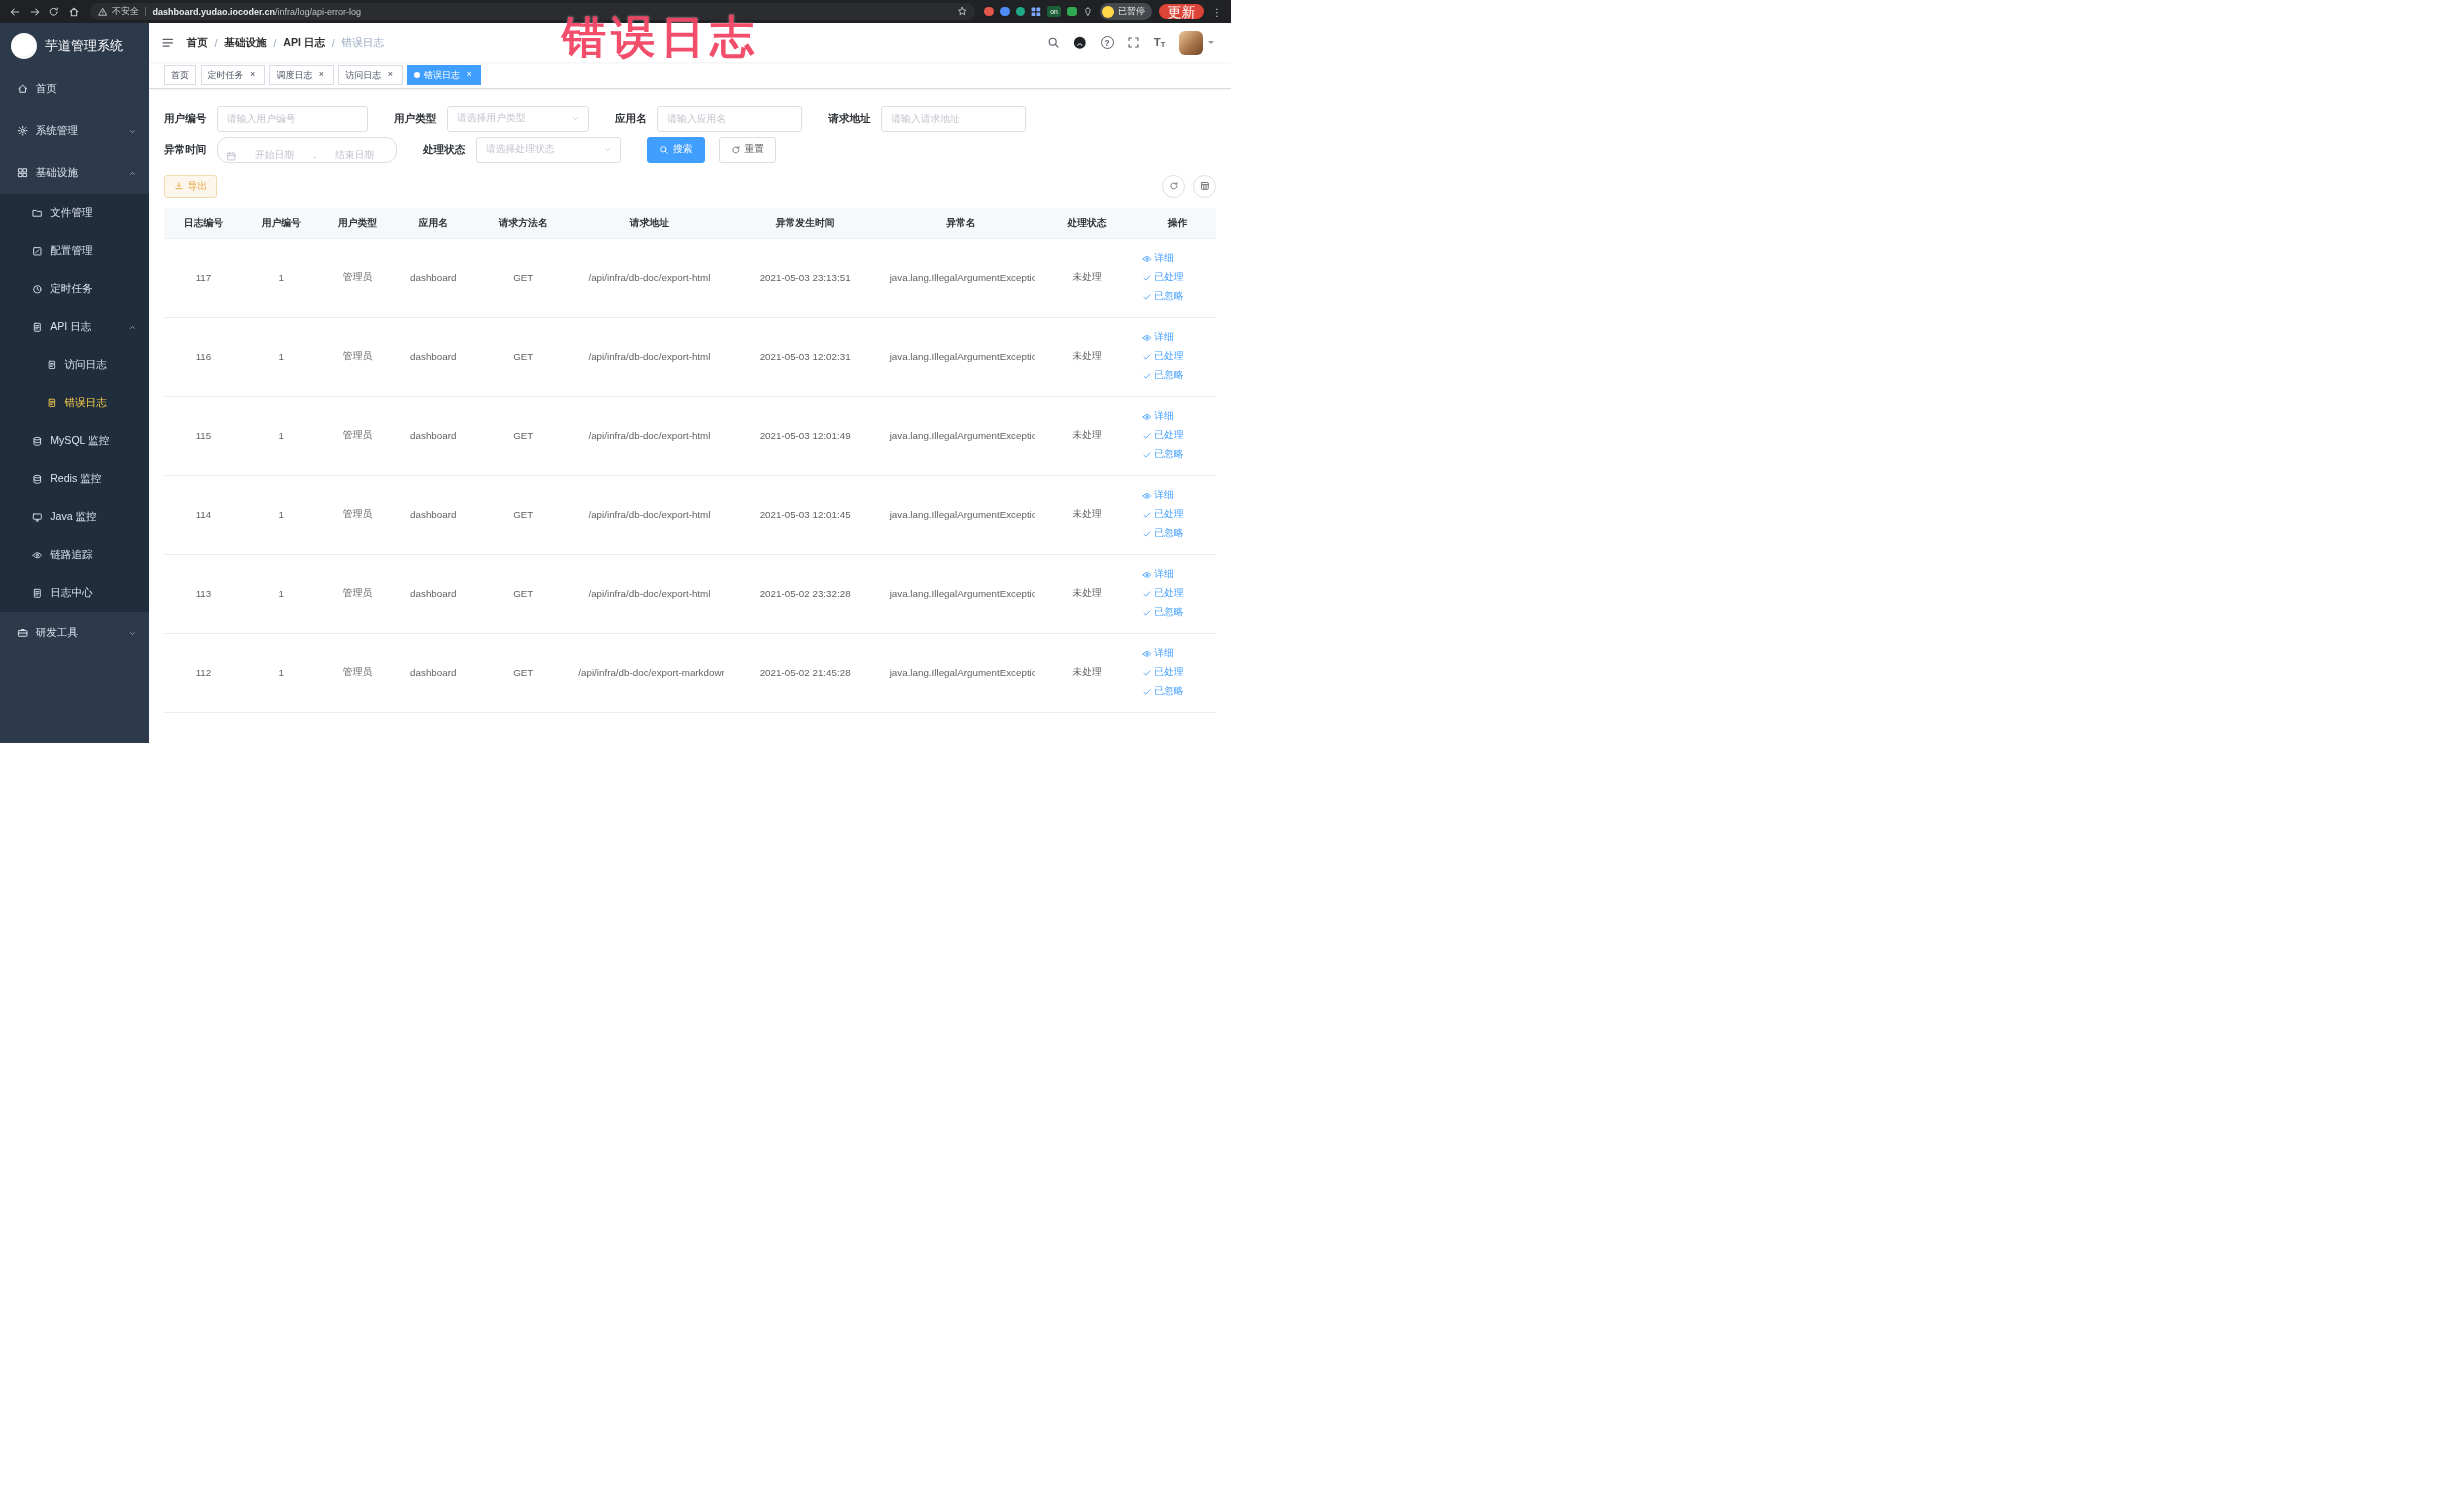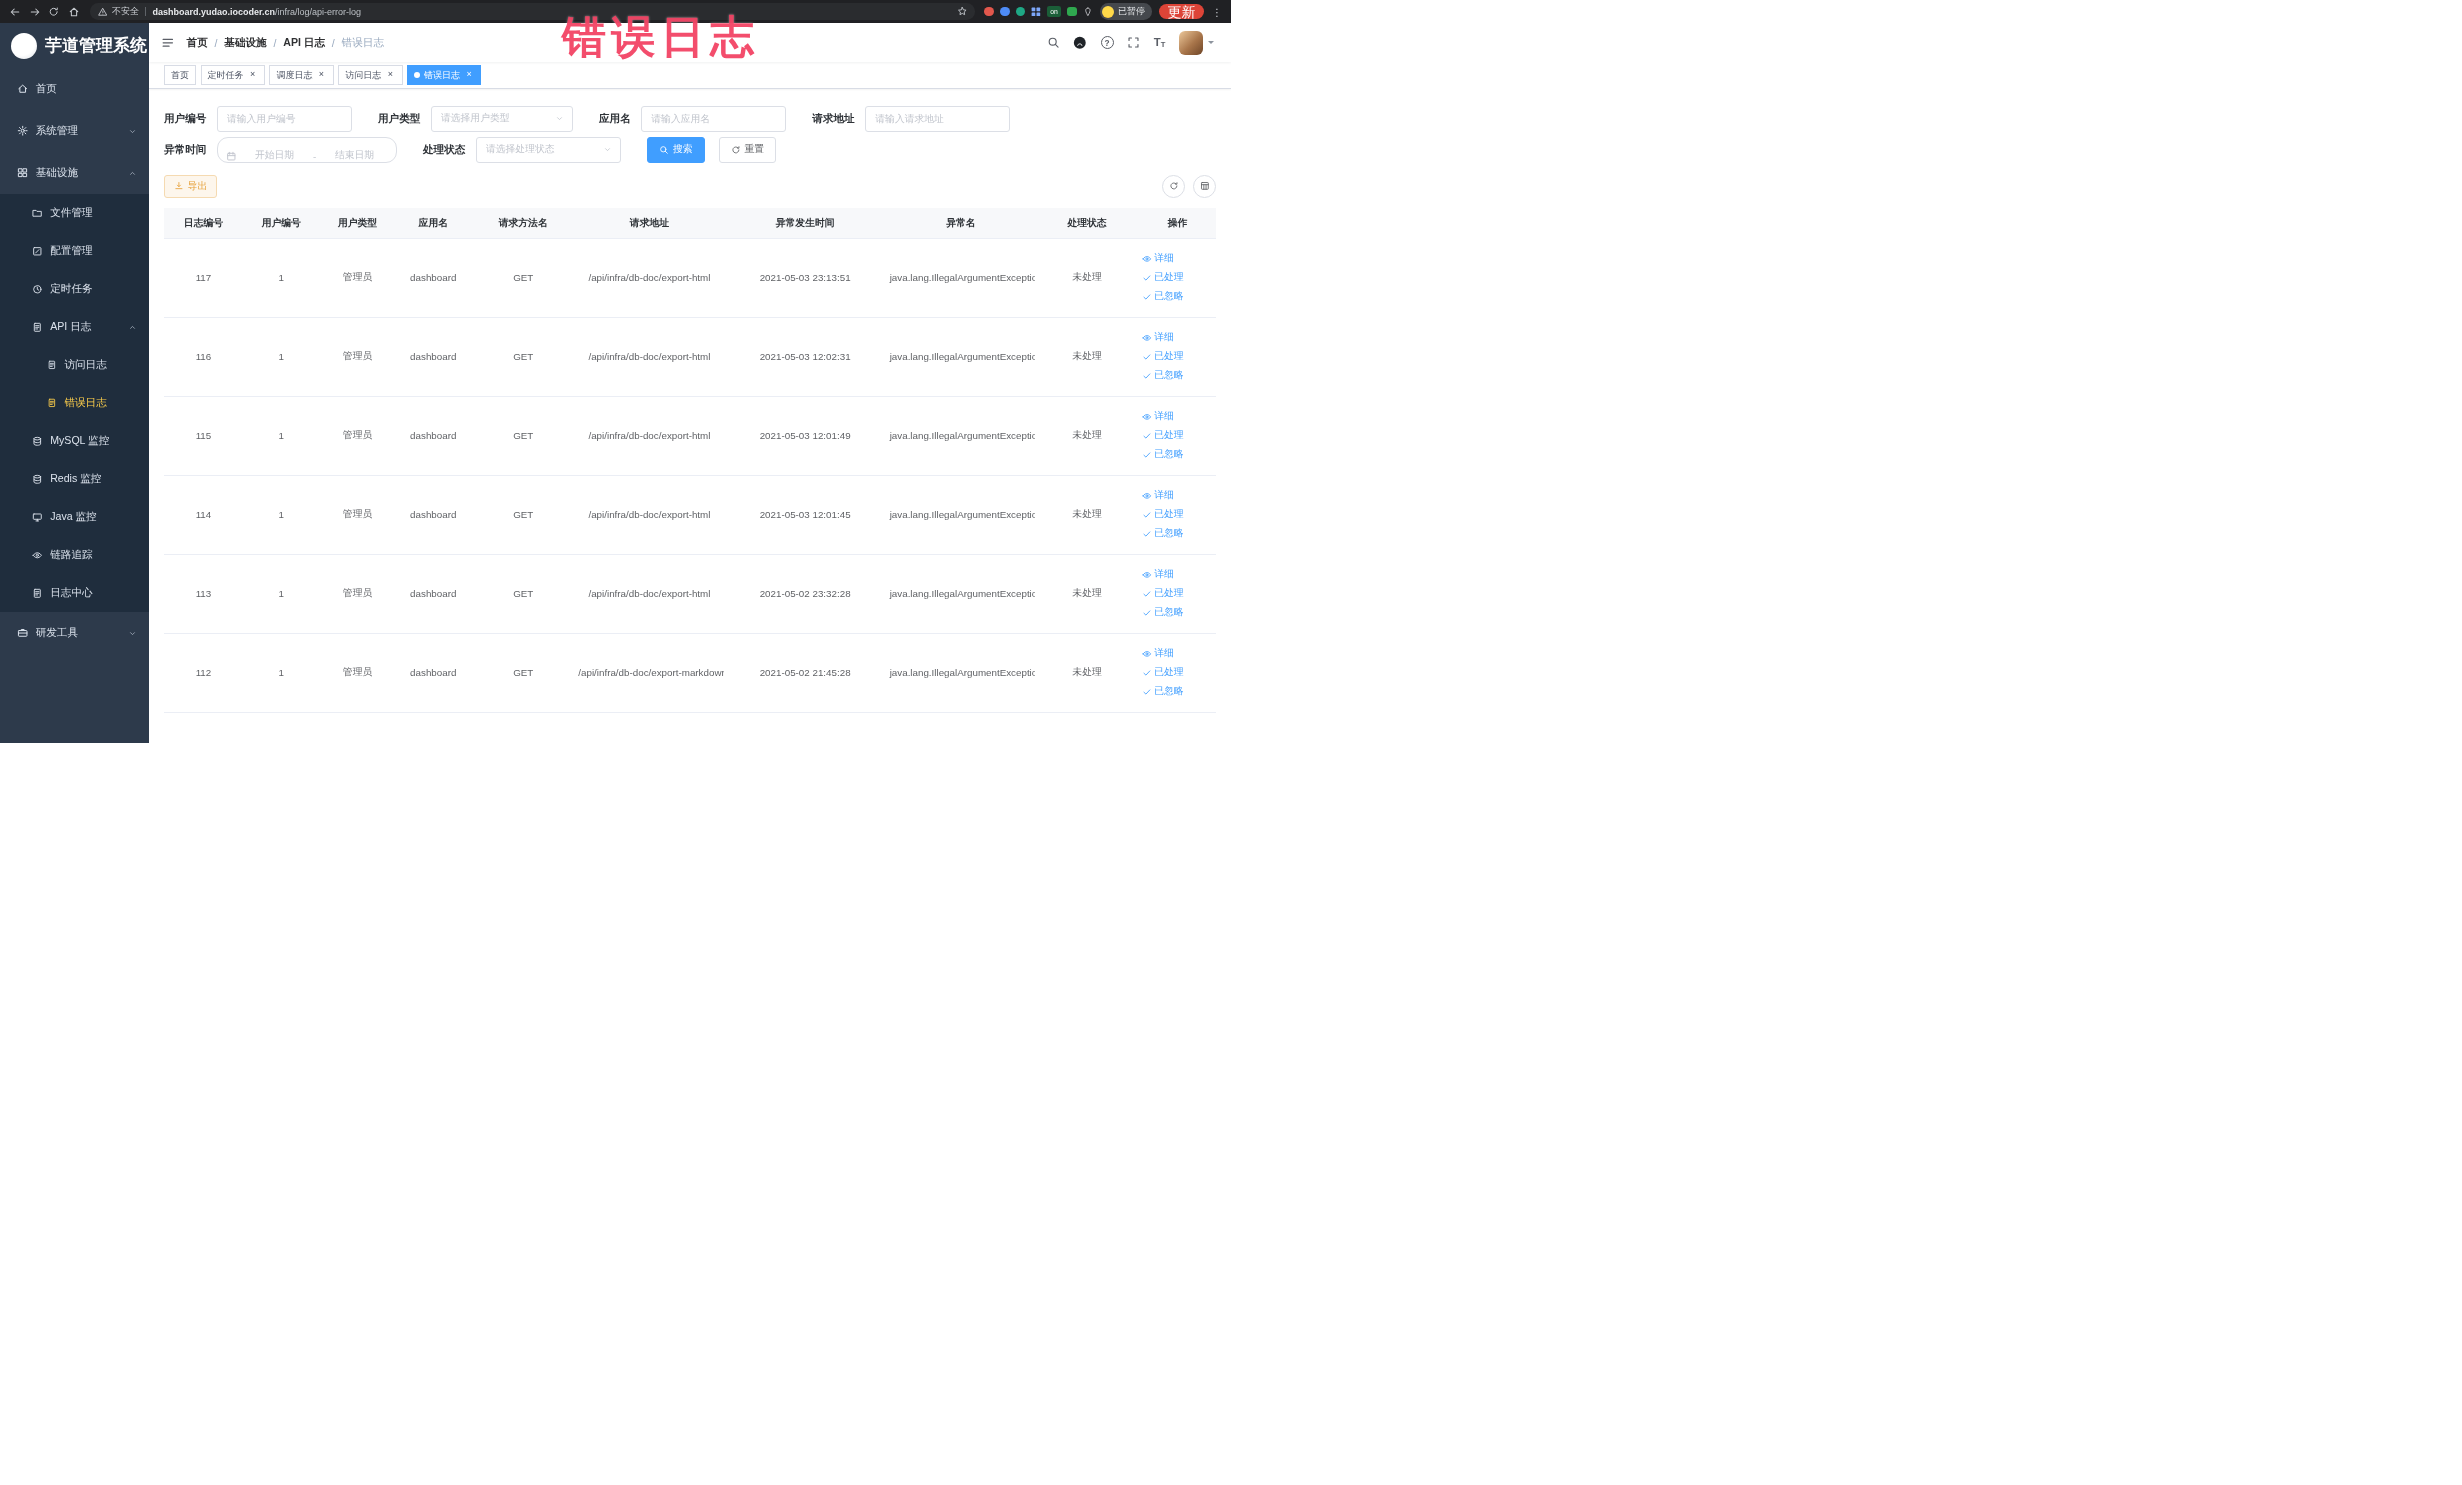--- a/index.html
+++ b/index.html
@@ -24,21 +24,21 @@
 .profile-chip{display:flex;align-items:center;gap:3.8px;background:#45484d;border-radius:8.3px;height:16.7px;padding:0 6.8px 0 2.3px;color:#e8eaed;font-size:9px;white-space:nowrap;cursor:pointer}
 .smiley{width:12px;height:12px;border-radius:50%;background:radial-gradient(circle at 50% 38%,#ffd949 62%,#f0ae2c);flex:none}
 .update-btn{height:15px;padding:0 8.3px;border:none;border-radius:7.6px;background:#dd4437;color:#fff;font-size:14px;margin:0 3px 0 6px;cursor:pointer;font-family:inherit;white-space:nowrap}
 .menu-dots{color:#c8cbd0;font-size:10.6px;padding:0 3px;cursor:pointer}
 
 
 .app{display:flex;height:721px}
 .sidebar{width:149px;background:#2d3a4b;color:#dce3ed;flex:none;overflow:hidden}
 .logo-row{height:45px;display:flex;align-items:center;gap:7.6px;padding-left:11.4px;cursor:pointer}
 .logo-img{width:26px;height:26px;border-radius:50%;background:radial-gradient(circle at 42% 35%,#ffffff 58%,#d8dce2);flex:none}
-.logo-title{font-size:17px;font-weight:700;color:#fff;white-space:nowrap}
+.logo-title{font-size:13px;font-weight:400;color:#fff;white-space:nowrap}
 .mi{height:42px;display:flex;align-items:center;gap:7.6px;padding:0 12px 0 16.7px;font-size:10.6px;cursor:pointer;white-space:nowrap}
 .submenu{background:#1f2d3d}
 .submenu .mi{height:38px}
 .l2{padding-left:32px}
 .l3{padding-left:47px}
 .chev{margin-left:auto;color:#a8b2c0;flex:none}
 .mi.active{color:#ffd04b}
 .mic{flex:none}
 
 .main{flex:1;display:flex;flex-direction:column;min-width:0;background:#fff}
@@ -383,21 +383,21 @@
             <span class="tclose">×</span>
           </span>
       </div>
 
       <div class="content">
 
         <div class="filter-form">
           <div class="f-row">
             <div class="f-item">
               <span class="f-label">用户编号</span>
-              <input class="inp" style="width: 135px;" placeholder="请输入用户编号">
+              <input class="inp" style="width: 151px;" placeholder="请输入用户编号">
             </div>
             <div class="f-item">
               <span class="f-label">用户类型</span>
               <div class="select-box" style="width:142px">
                 <span class="sel-ph">请选择用户类型</span>
                 <svg class="ic chev" width="9" height="9" viewBox="0 0 16 16">
                     <path d="M4.5 6.5 8 10l3.5-3.5"></path>
                   </svg>
               </div>
             </div>

